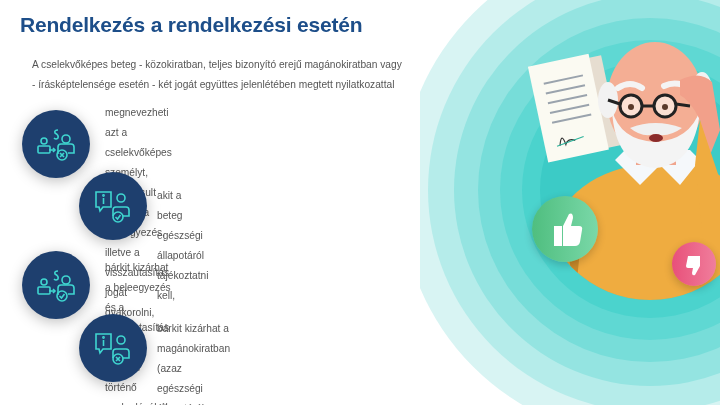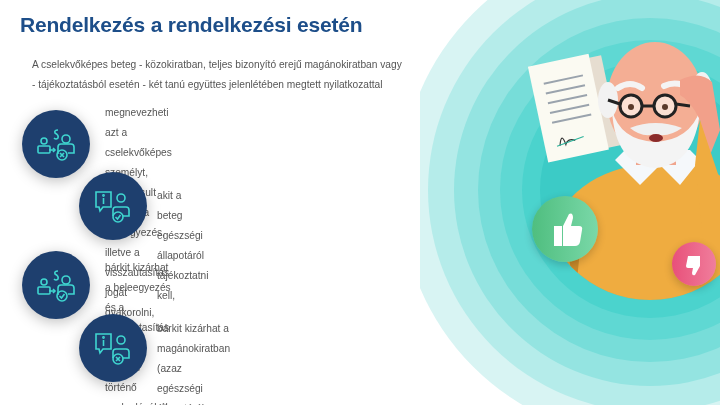--- a/index.html
+++ b/index.html
@@ -12,21 +12,21 @@
   .itext{position:absolute;font-size:10.2px;line-height:20px;color:#555;}
   .art{position:absolute;left:420px;top:0;width:300px;height:405px;overflow:hidden;}
 </style>
 </head>
 <body>
 
 <div class="title">Rendelkezés a rendelkezési esetén</div>
 
 <div class="intro">
   <div>A cselekvőképes beteg - közokiratban, teljes bizonyító erejű magánokiratban vagy</div>
-  <div>- tájékoztatásból esetén - két tanú együttes jelenlétében megtett nyilatkozattal</div>
+  <div>- írásképtelensége esetén - két jogát együttes jelenlétében megtett nyilatkozattal</div>
 </div>
 
 <div class="art">
   <svg width="300" height="405" viewBox="420 0 300 405">
     <circle cx="650" cy="190" r="250" fill="#d8f4f3"></circle>
     <circle cx="650" cy="190" r="222" fill="#b5ecea"></circle>
     <circle cx="650" cy="190" r="196" fill="#94e4e1"></circle>
     <circle cx="650" cy="190" r="172" fill="#77ddd9"></circle>
     <circle cx="650" cy="190" r="150" fill="#5fd8d3"></circle>
     <circle cx="650" cy="190" r="128" fill="#4bd3cd"></circle>

